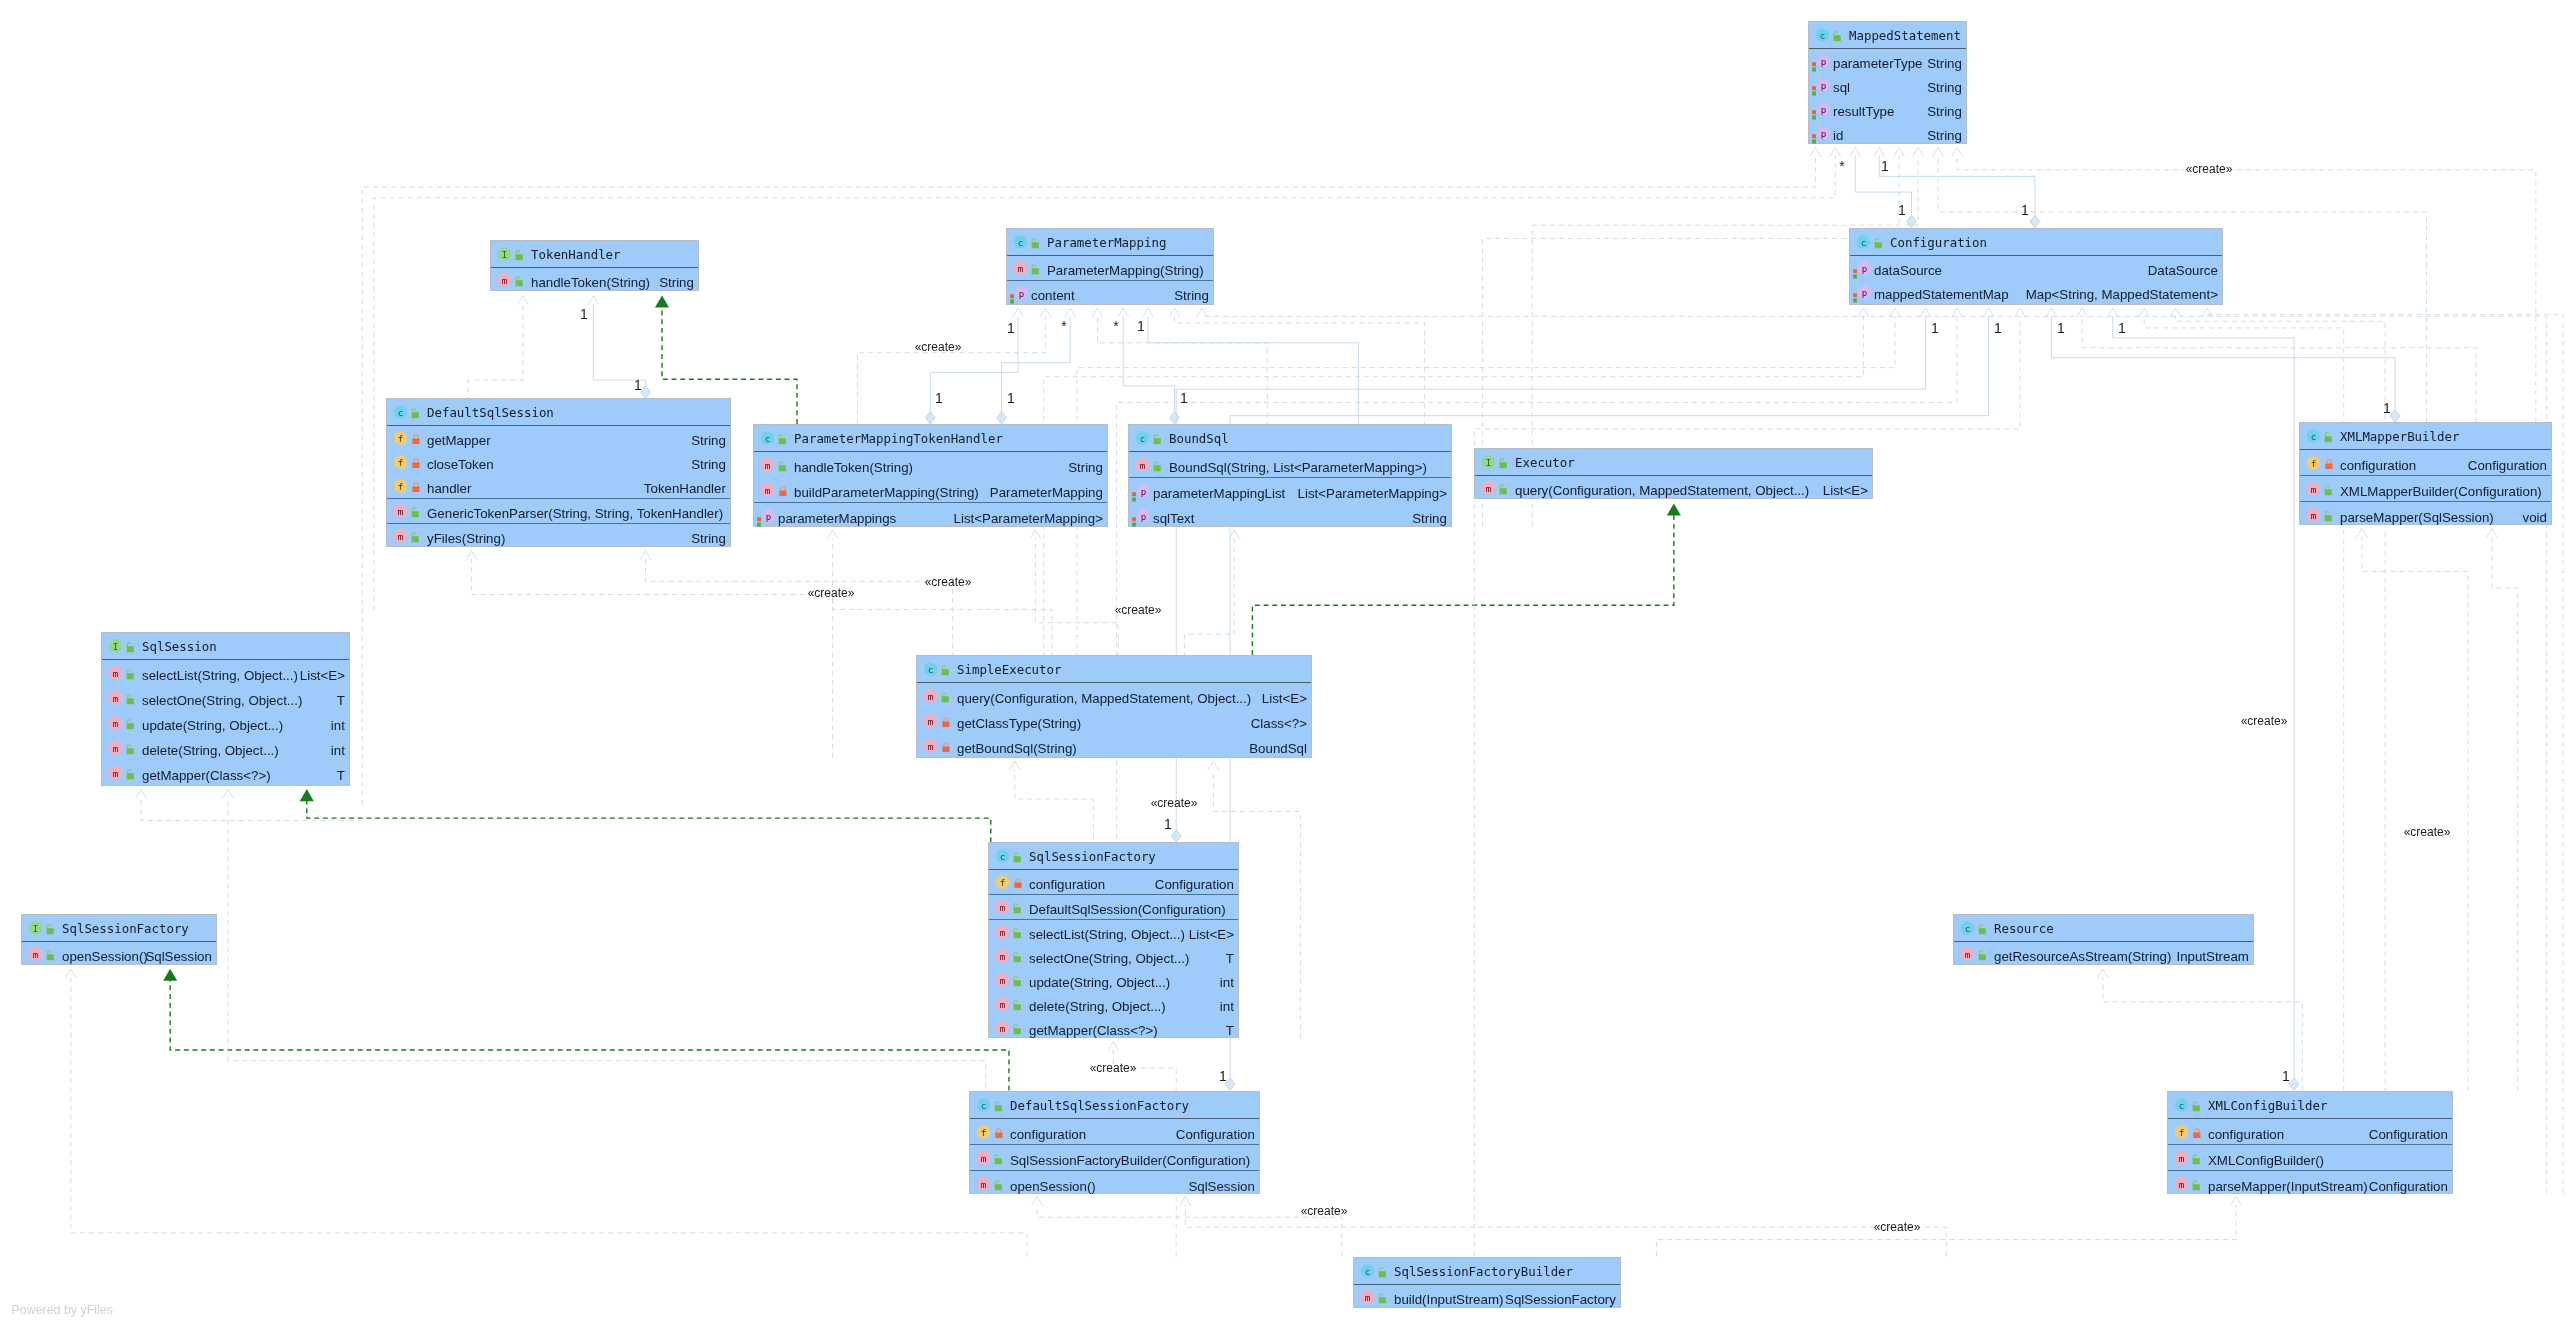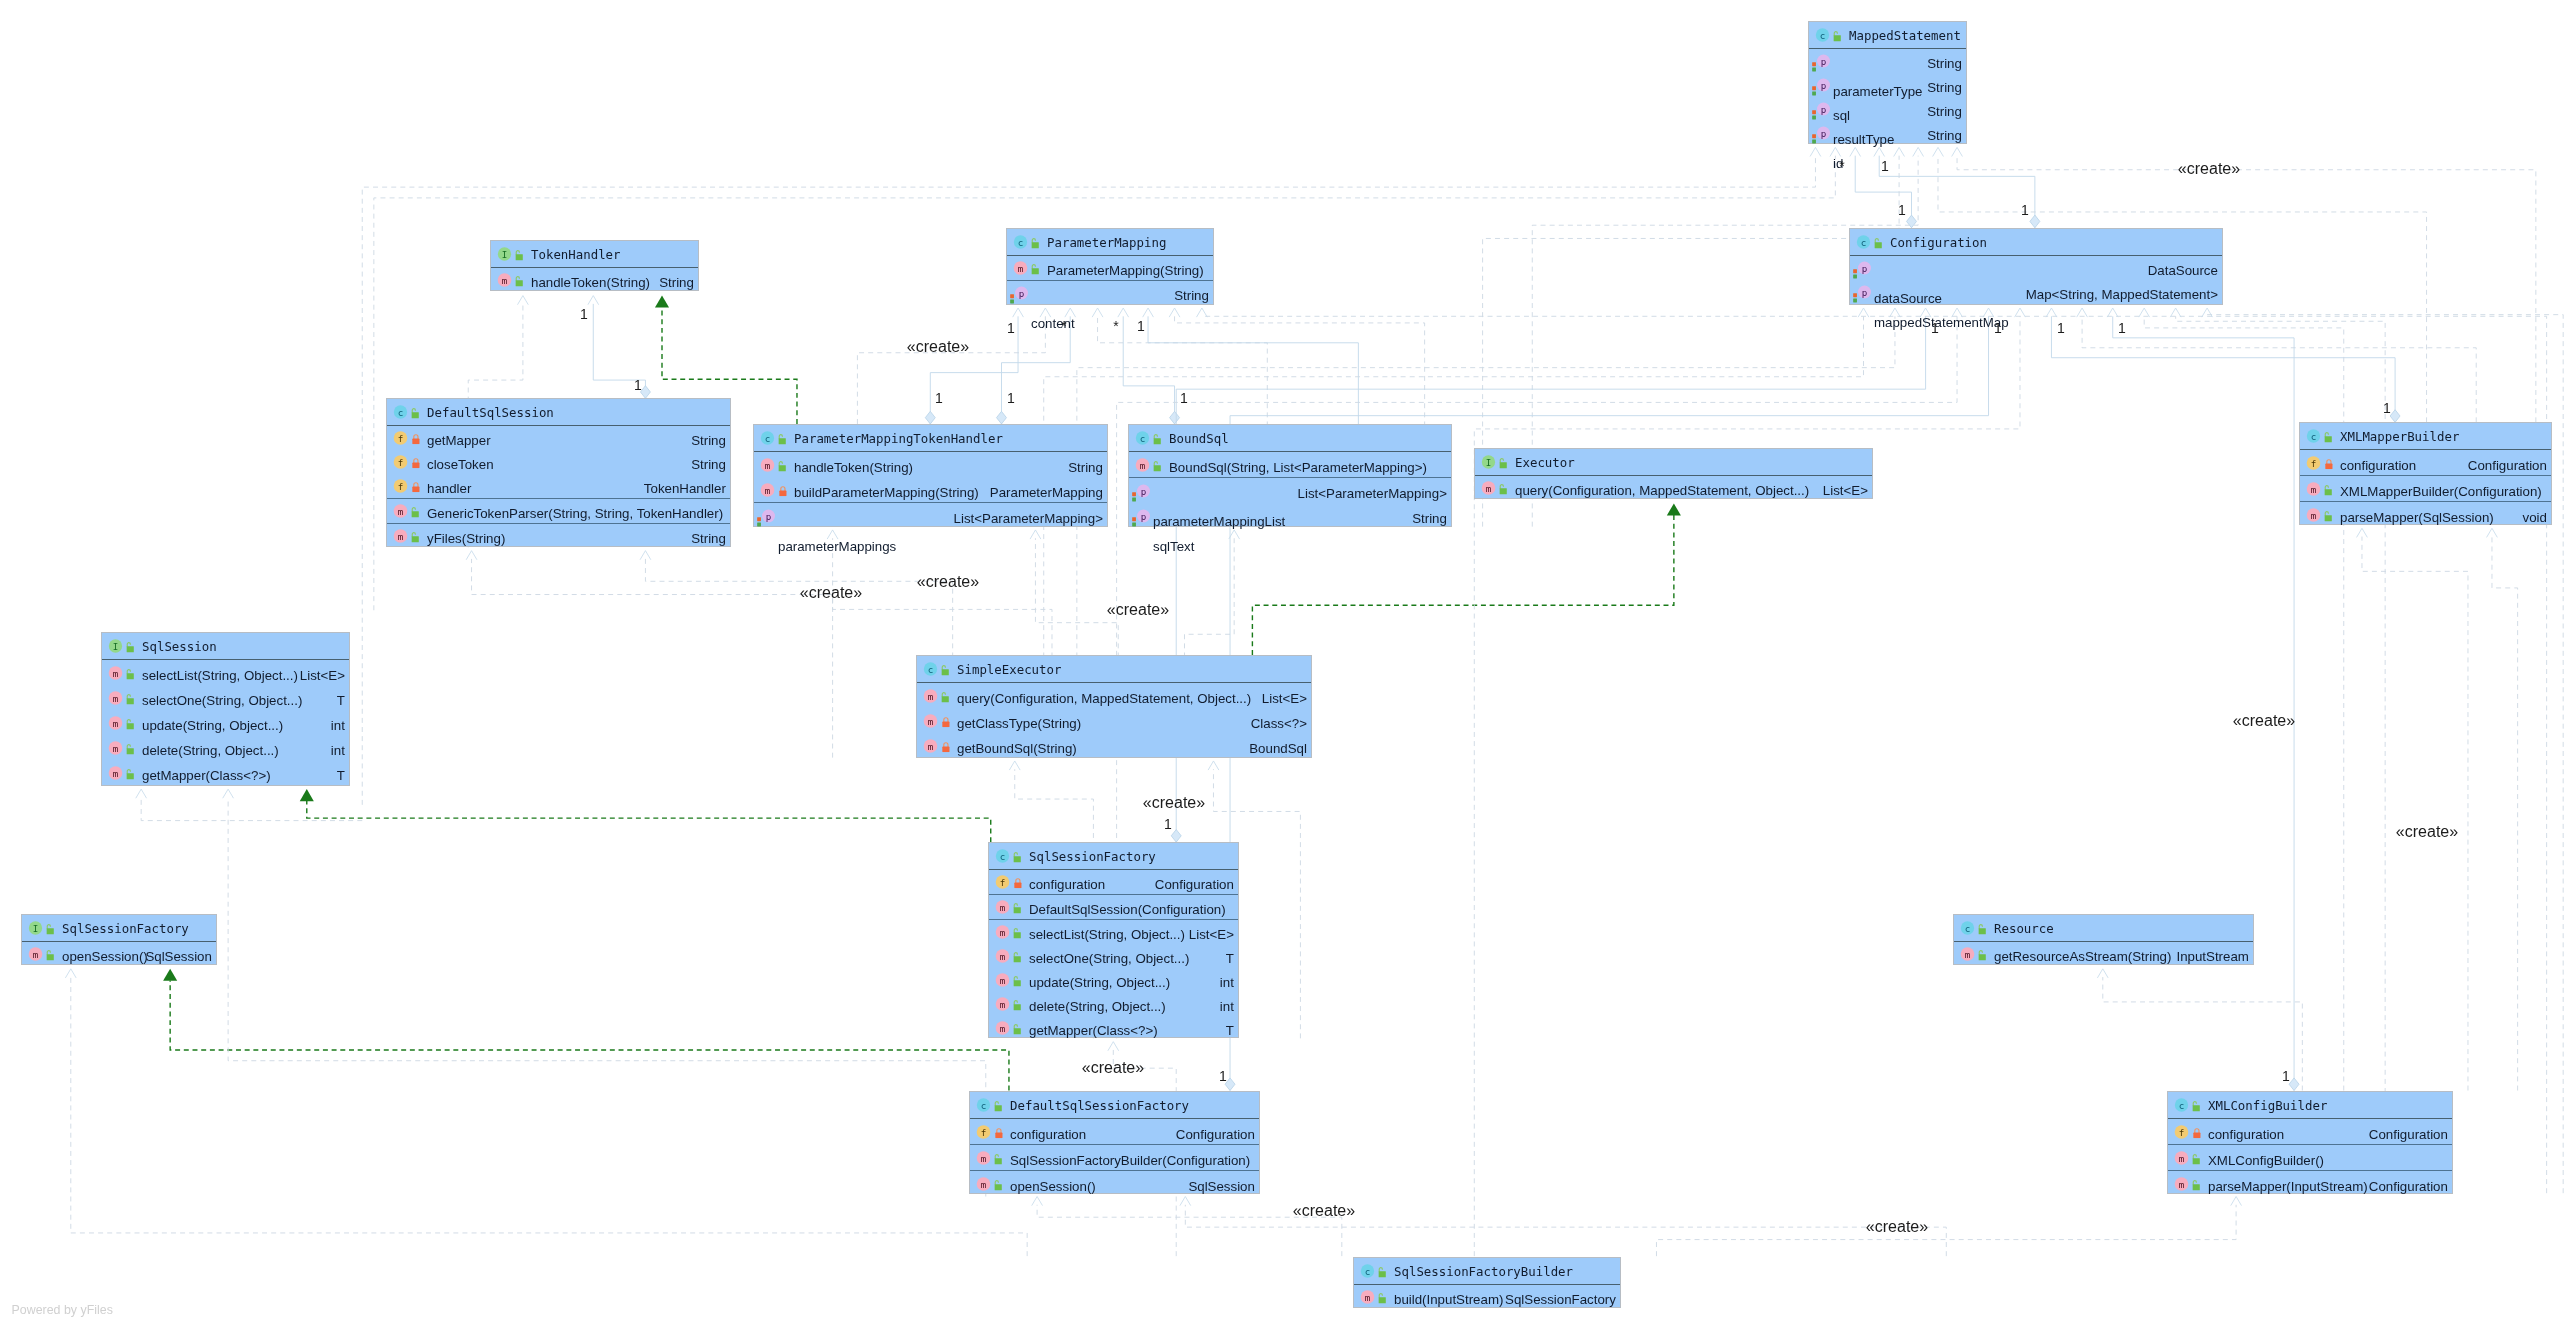--- a/index.html
+++ b/index.html
@@ -11,32 +11,32 @@
   .uml{position:absolute;box-sizing:border-box;background:#9ecbfa;
        border:0.8px solid #b7bdc4;}
   .uml-head{position:relative;box-sizing:border-box;border-bottom:1.7px solid #47606f;}
   .uml-title{position:absolute;left:40px;top:50%;transform:translateY(-44%);
        font-family:"DejaVu Sans Mono",monospace;font-size:12.4px;color:#111c2e;white-space:nowrap;}
   .grp{box-sizing:border-box;border-bottom:0.8px solid #4e7392;}
   .grp.last{border-bottom:none;}
   .row{position:relative;box-sizing:border-box;}
   .row .nm{position:absolute;left:40px;top:50%;transform:translateY(-33%);
        font-size:13.3px;color:#111c2e;white-space:nowrap;}
-  .row.prop .nm{left:24px;margin-top:28px;}
+  .row.prop .nm{left:24px;}
   .row .ty{position:absolute;right:4.1px;top:50%;transform:translateY(-33%);
        font-size:13.3px;color:#111c2e;white-space:nowrap;}
   .ic{position:absolute;top:50%;transform:translateY(-50%);}
   .ic.badge{left:5.8px;}
   .row.prop .ic.badge{left:6.6px;}
   .ic.lock{left:22.4px;}
   .ic.lock.priv{left:24px;}
   .ic.dots{left:2.7px;transform:translateY(calc(-50% + 2.9px));}
   .watermark{position:absolute;font-size:12.4px;color:#d0d0d0;font-family:"Liberation Sans",sans-serif;}
   .elabel{position:absolute;font-size:14px;color:#1c1c1c;font-family:"Liberation Sans",sans-serif;white-space:nowrap;}
-  .elabel.stereo{font-size:16px;}
+  .elabel.stereo{font-size:12px;}
 </style>
 </head>
 <body>
 
 <div id="stage">
 <svg class="layer" id="edges" viewBox="0 0 3110 1605" xmlns="http://www.w3.org/2000/svg">
       <g>
         <polyline points="962,512 962,458 799,458 799,371" fill="none" stroke="#1a7a1a" stroke-width="1.7" stroke-linejoin="miter" stroke-dasharray="6,4.5"></polyline>
         <polygon points="799,357 807.5,371.5 790.5,371.5" fill="#1a7a1a"></polygon>
       </g>

